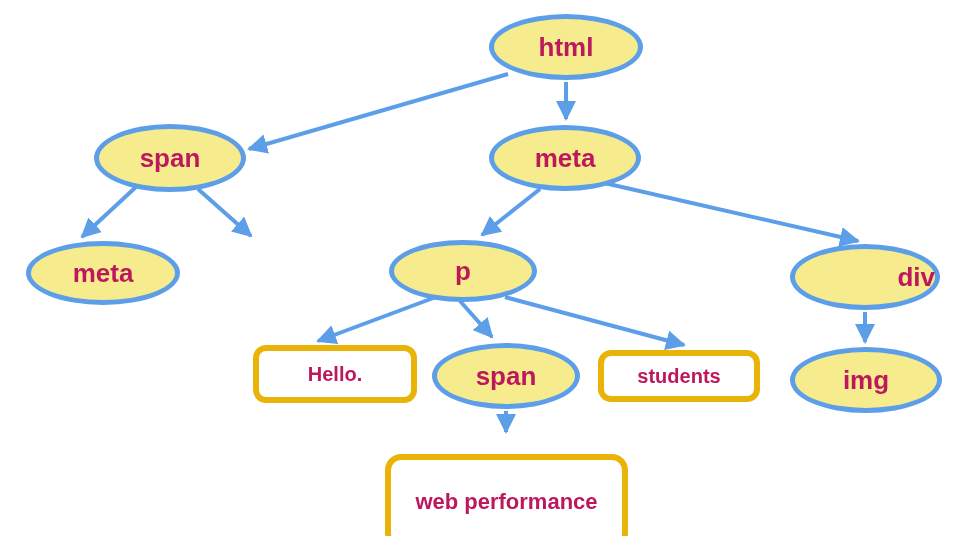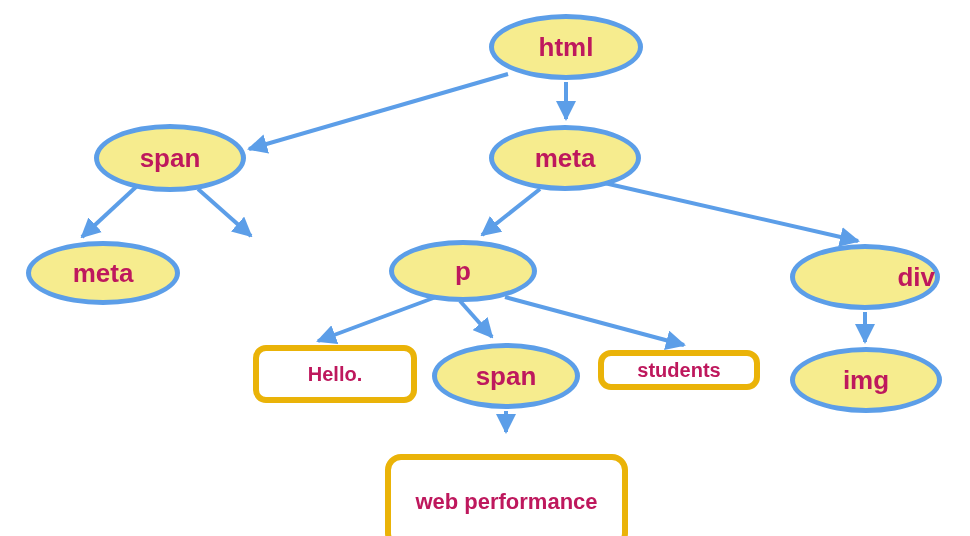--- a/index.html
+++ b/index.html
@@ -103,21 +103,21 @@
   </div>
 
   <div class="node textbox" style="left:253px; top:345px; width:164px; height:58px;">
     <span>Hello.</span>
   </div>
 
   <div class="node ellipse" style="left:432px; top:343px; width:148px; height:66px;">
     <span>span</span>
   </div>
 
-  <div class="node textbox" style="left:598px; top:350px; width:162px; height:40px;">
+  <div class="node textbox" style="left:598px; top:350px; width:162px; height:52px;">
     <span>students</span>
   </div>
 
   <div class="node ellipse" style="left:790px; top:347px; width:152px; height:66px;">
     <span>img</span>
   </div>
 
   <div class="node textbox big" style="left:385px; top:454px; width:243px; height:95px;">
     <span>web performance</span>
   </div>

